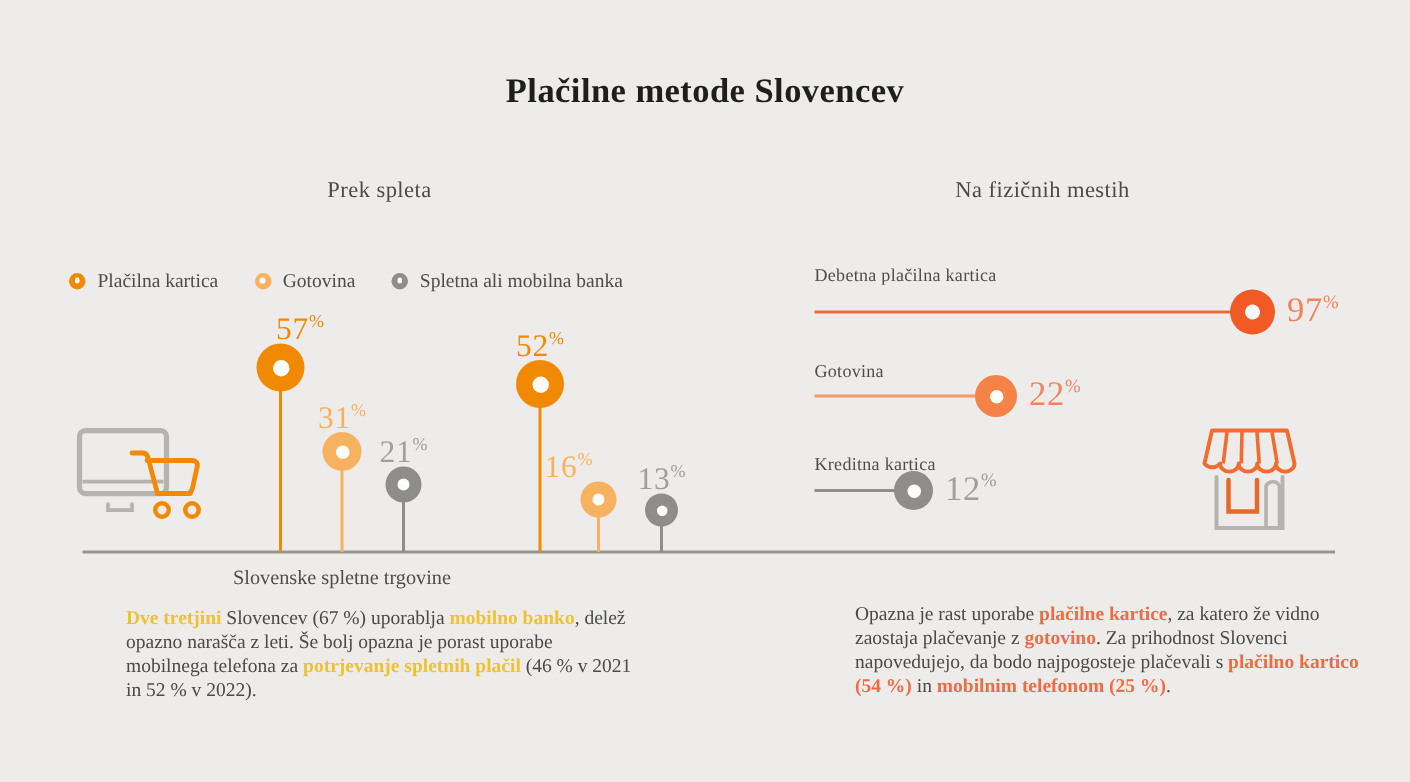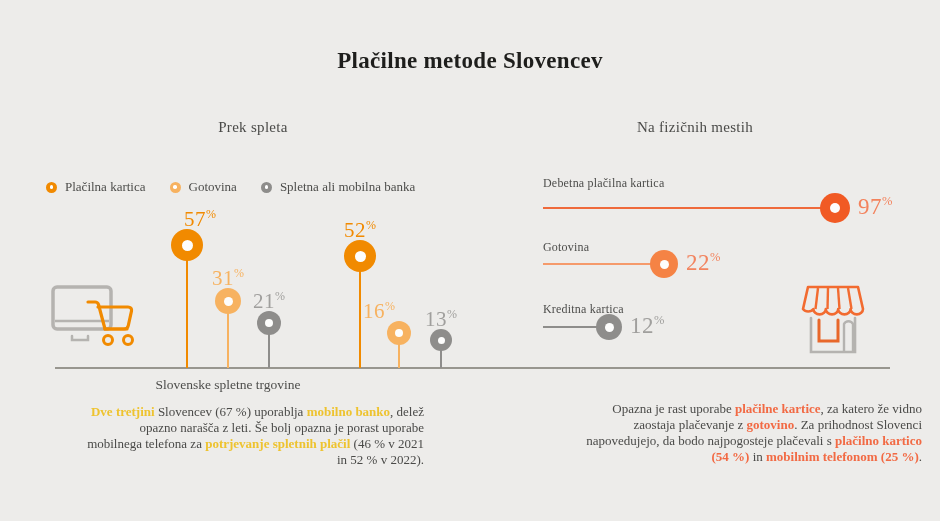--- a/index.html
+++ b/index.html
@@ -33,21 +33,21 @@
   .dot{border-radius:50%;display:flex;align-items:center;justify-content:center;}
   .hole{border-radius:50%;background:#fdfdfc;}
   .val-label{height:22px;line-height:22px;white-space:nowrap;transform:translateX(-50%);}
   .val-label .v{font-size:21px;letter-spacing:.5px;}
   .val-label .u{font-size:12px;vertical-align:8px;}
   .row-label{font-size:12px;color:#4d4d4b;letter-spacing:.2px;white-space:nowrap;}
   .row-line{height:2px;}
   .row-val{white-space:nowrap;}
   .row-val .v{font-size:23px;letter-spacing:.5px;}
   .row-val .u{font-size:12.5px;vertical-align:9px;}
-  .footnote{font-size:13px;line-height:16px;text-align:right;color:#4a4a48;}
+  .footnote{font-size:13px;line-height:16px;text-align:left;color:#4a4a48;}
   #footnote-online{left:84px;top:404px;width:340px;}
   #footnote-physical{left:570px;top:401px;width:352px;}
   .hl-gold{color:#eec32f;font-weight:700;}
   .hl-orange{color:#f26a44;font-weight:700;}
   svg{display:block;}
 </style>
 </head>
 <body>
 
 <div id="canvas">

